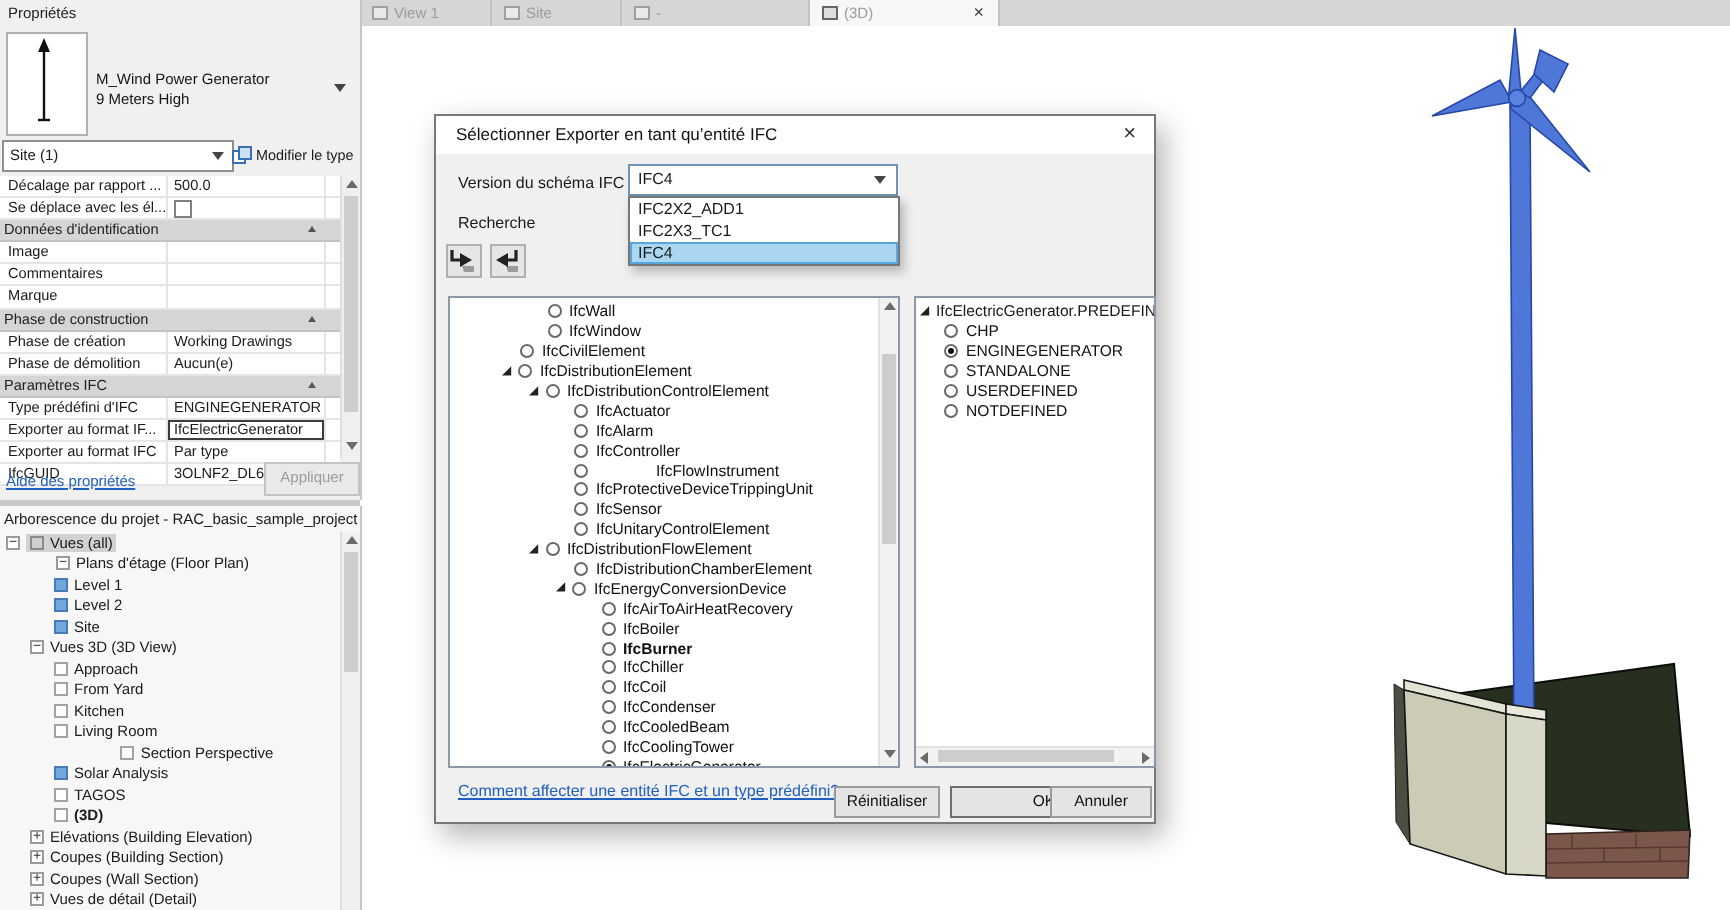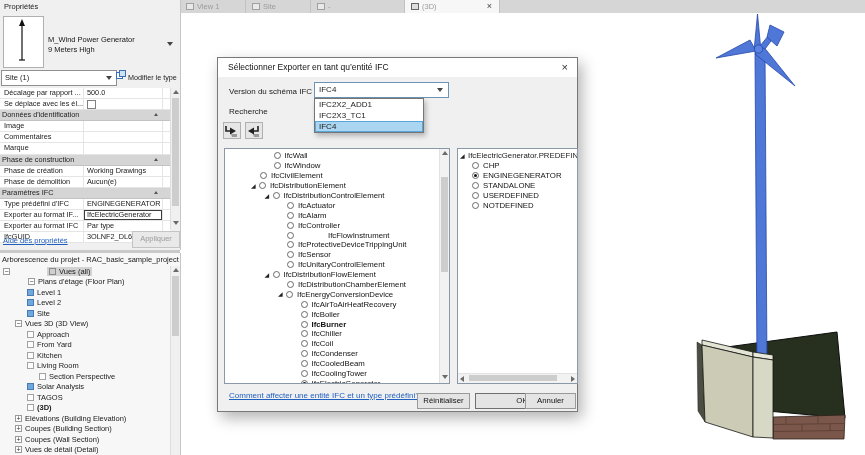--- a/index.html
+++ b/index.html
@@ -7,21 +7,21 @@
         font-family:"Liberation Sans",sans-serif;color:#1a1a1a;}
   
   #props{position:absolute;left:0;top:0;width:180px;height:250px;background:#f0f0f0;border-right:1px solid #c6c6c6;}
   #props-title{height:14px;font-size:7.5px;line-height:14px;padding-left:4px;color:#222;}
   #preview-box{position:absolute;left:3px;top:16px;width:39px;height:50px;background:#fff;border:1px solid #b0b0b0;}
   #fam-block{position:absolute;left:48px;top:35px;font-size:7.5px;line-height:9.5px;color:#151515;}
   .dd-tri{width:0;height:0;border-left:3px solid transparent;border-right:3px solid transparent;border-top:4px solid #444;}
   #fam-dd{position:absolute;right:7px;top:42px;}
   #type-combo{position:absolute;left:1px;top:70px;width:111px;height:14px;background:#fff;border:1px solid #8f8f8f;font-size:7.5px;line-height:14px;padding-left:3px;}
   #type-combo .dd-tri{position:absolute;right:4px;top:5px;}
-  #modify-btn{position:absolute;left:116px;top:70px;width:63px;height:16px;font-size:7.2px;line-height:16px;display:flex;align-items:flex-start;gap:2px;}
+  #modify-btn{position:absolute;left:116px;top:70px;width:63px;height:16px;font-size:7.2px;line-height:16px;display:flex;align-items:center;gap:2px;}
   #prop-grid{position:absolute;left:0;top:88px;width:170px;background:#fff;}
   .prow{height:10.1px;display:flex;background:#fff;border-bottom:1px solid #e5e5e5;font-size:7.3px;line-height:9.5px;}
   .plabel{width:79px;padding-left:4px;overflow:hidden;white-space:nowrap;border-right:1px solid #e5e5e5;flex:none;}
   .pval{flex:1;padding-left:3px;overflow:hidden;white-space:nowrap;}
   .pval.focus{outline:1px solid #3c3c3c;outline-offset:-1px;}
   .pthird{width:7px;border-left:1px solid #e5e5e5;flex:none;}
   .pgroup{height:10.1px;background:#d5d5d5;border-bottom:1px solid #c2c2c2;font-size:7.3px;line-height:10px;padding-left:2px;position:relative;color:#222;}
   .gchev{position:absolute;right:12px;top:3px;width:0;height:0;border-left:2.5px solid transparent;border-right:2.5px solid transparent;border-bottom:3.5px solid #555;}
   .cbx{width:7px;height:7px;border:1px solid #808080;background:#fff;display:inline-block;margin-top:1px;}
   .vscroll{position:absolute;width:9px;background:#f0f0f0;border-left:1px solid #dedede;}
@@ -55,21 +55,21 @@
   #canvas{position:absolute;left:180px;top:13px;width:685px;height:442px;background:#ffffff;}
   #model{position:absolute;left:680px;top:10px;width:185px;height:445px;}
   
   #dialog{position:absolute;left:217px;top:57px;width:361px;height:355px;background:#f0f0f0;border:1px solid #787878;box-shadow:4px 6px 14px rgba(0,0,0,.3);box-sizing:border-box;}
   #dlg-titlebar{height:19px;background:#ffffff;position:relative;}
   #dlg-title{font-size:8.5px;line-height:19px;padding-left:10px;color:#111;}
   #dlg-close{position:absolute;right:9px;top:0;font-size:11px;line-height:18px;color:#333;}
   #schema-label{position:absolute;left:11px;top:29px;font-size:8px;}
   #schema-combo{position:absolute;left:96px;top:24px;width:135px;height:16px;background:#fff;border:1px solid #6f93b4;font-size:8px;line-height:14px;padding-left:4px;box-sizing:border-box;}
   #schema-combo .dd-tri{position:absolute;right:5px;top:5px;}
-  #schema-list{position:absolute;left:96px;top:40px;width:110px;background:#fff;border:1px solid #767676;box-shadow:2px 3px 5px rgba(0,0,0,.25);z-index:6;box-sizing:border-box;}
+  #schema-list{position:absolute;left:96px;top:40px;width:136px;background:#fff;border:1px solid #767676;box-shadow:2px 3px 5px rgba(0,0,0,.25);z-index:6;box-sizing:border-box;}
   .sitem{height:11px;font-size:8px;line-height:11px;padding-left:4px;}
   .sitem.selected{background:#aad6f2;outline:1px solid #58a6dc;outline-offset:-1px;}
   #search-label{position:absolute;left:11px;top:49px;font-size:8px;}
   .treebtn{position:absolute;top:64px;width:18px;height:17px;background:#e6e6e6;border:1px solid #b0b0b0;box-sizing:border-box;}
   #btn-expand{left:5px;} #btn-collapse{left:27px;}
   .lbox{position:absolute;background:#fff;border:1px solid #8a98a8;overflow:hidden;box-sizing:border-box;}
   #ltree{left:6px;top:90px;width:226px;height:236px;}
   #rtree{left:239px;top:90px;width:121px;height:236px;}
   #ifc-tree{position:absolute;left:0;top:2px;right:9px;}
   .trow{height:9.9px;display:flex;align-items:center;font-size:7.8px;white-space:nowrap;color:#111;}
@@ -232,21 +232,21 @@
       <div class="tri-dn" style="position:absolute;bottom:2px;left:1.5px;"></div>
     </div>
     <div id="help-link">Aide des propriétés</div>
     <div id="apply-btn">Appliquer</div>
   </div>
   <div id="psep"></div>
 
   <div id="browser">
     <div id="browser-title">Arborescence du projet - RAC_basic_sample_project</div>
     <div id="browser-tree">
-        <div class="brow" style="padding-left: 3px; gap: 34px;">
+        <div class="brow" style="padding-left: 3px;">
           <span class="twisty">−</span>
           <span class="selwrap">
             <span class="vicon root"></span>
             <span>Vues (all)</span>
           </span>
         </div>
         <div class="brow" style="padding-left: 28px;">
           <span class="twisty">−</span>
           <span>Plans d'étage (Floor Plan)</span>
         </div>
@@ -275,21 +275,21 @@
           <span>From Yard</span>
         </div>
         <div class="brow" style="padding-left: 27px;">
           <span class="vicon white"></span>
           <span>Kitchen</span>
         </div>
         <div class="brow" style="padding-left: 27px;">
           <span class="vicon white"></span>
           <span>Living Room</span>
         </div>
-        <div class="brow" style="padding-left: 39px;">
+        <div class="brow" style="padding-left: 27px; justify-content: center;">
           <span class="vicon white"></span>
           <span>Section Perspective</span>
         </div>
         <div class="brow" style="padding-left: 27px;">
           <span class="vicon blue"></span>
           <span>Solar Analysis</span>
         </div>
         <div class="brow" style="padding-left: 27px;">
           <span class="vicon white"></span>
           <span>TAGOS</span>

